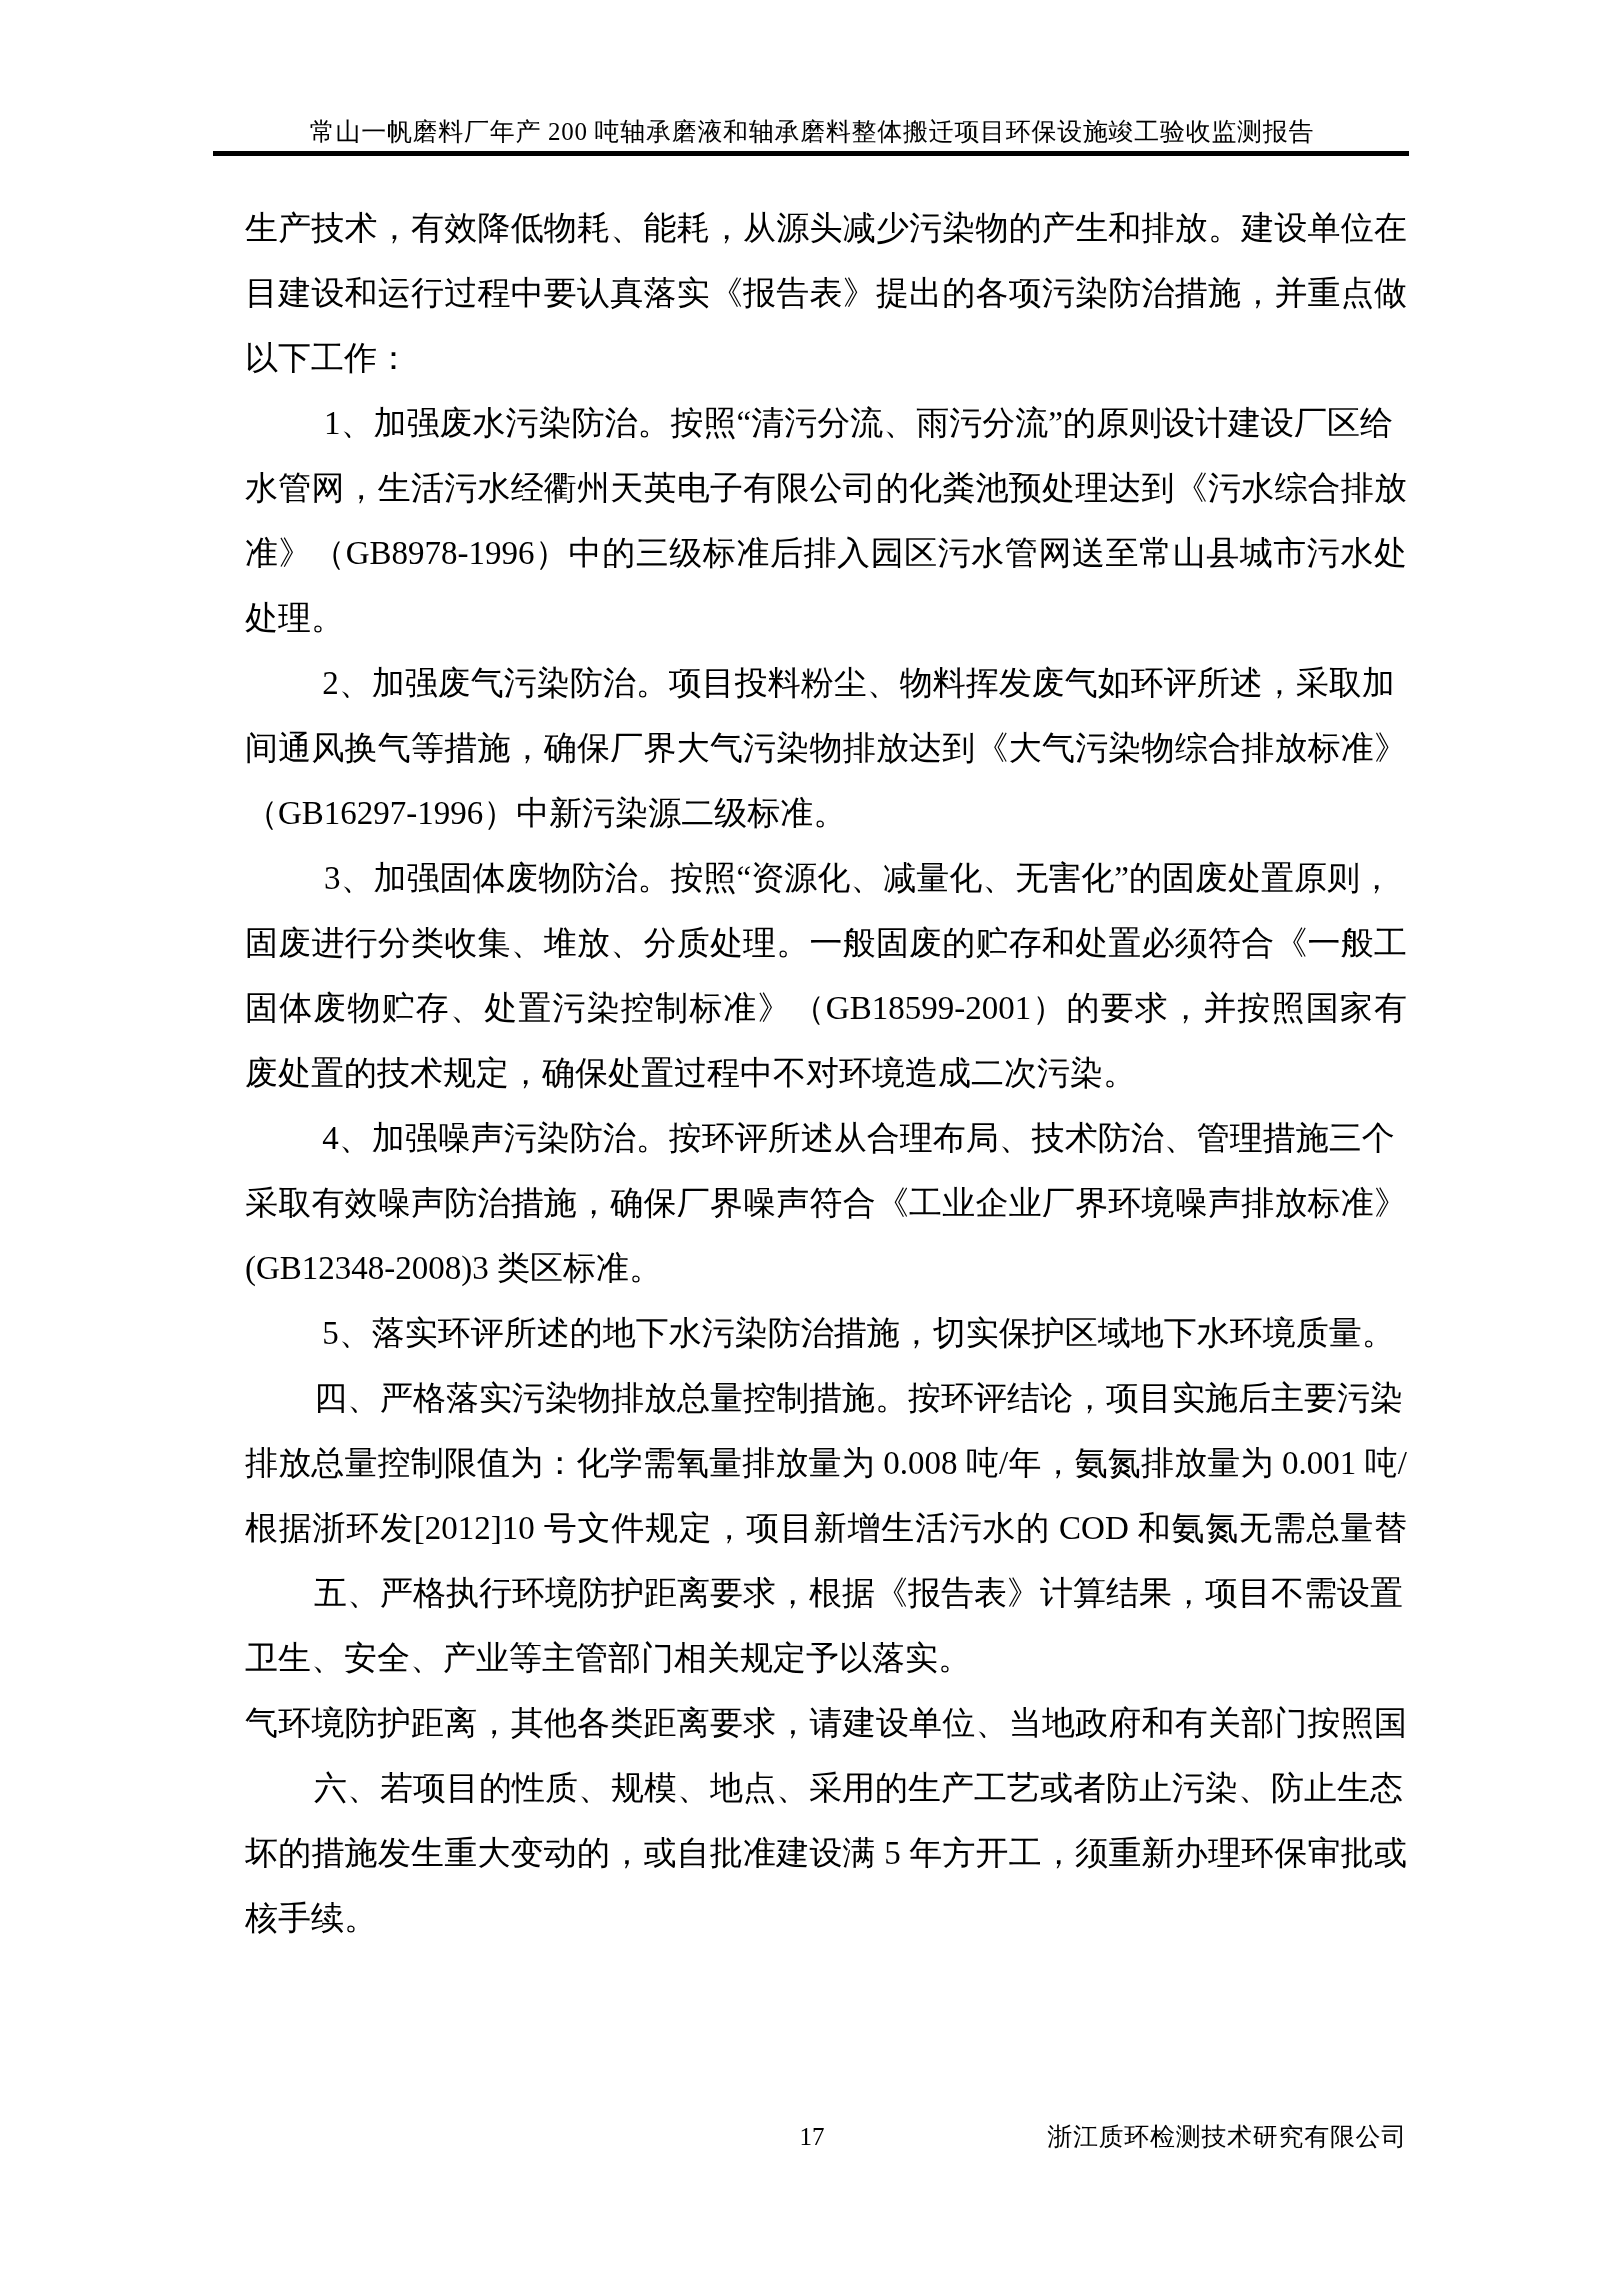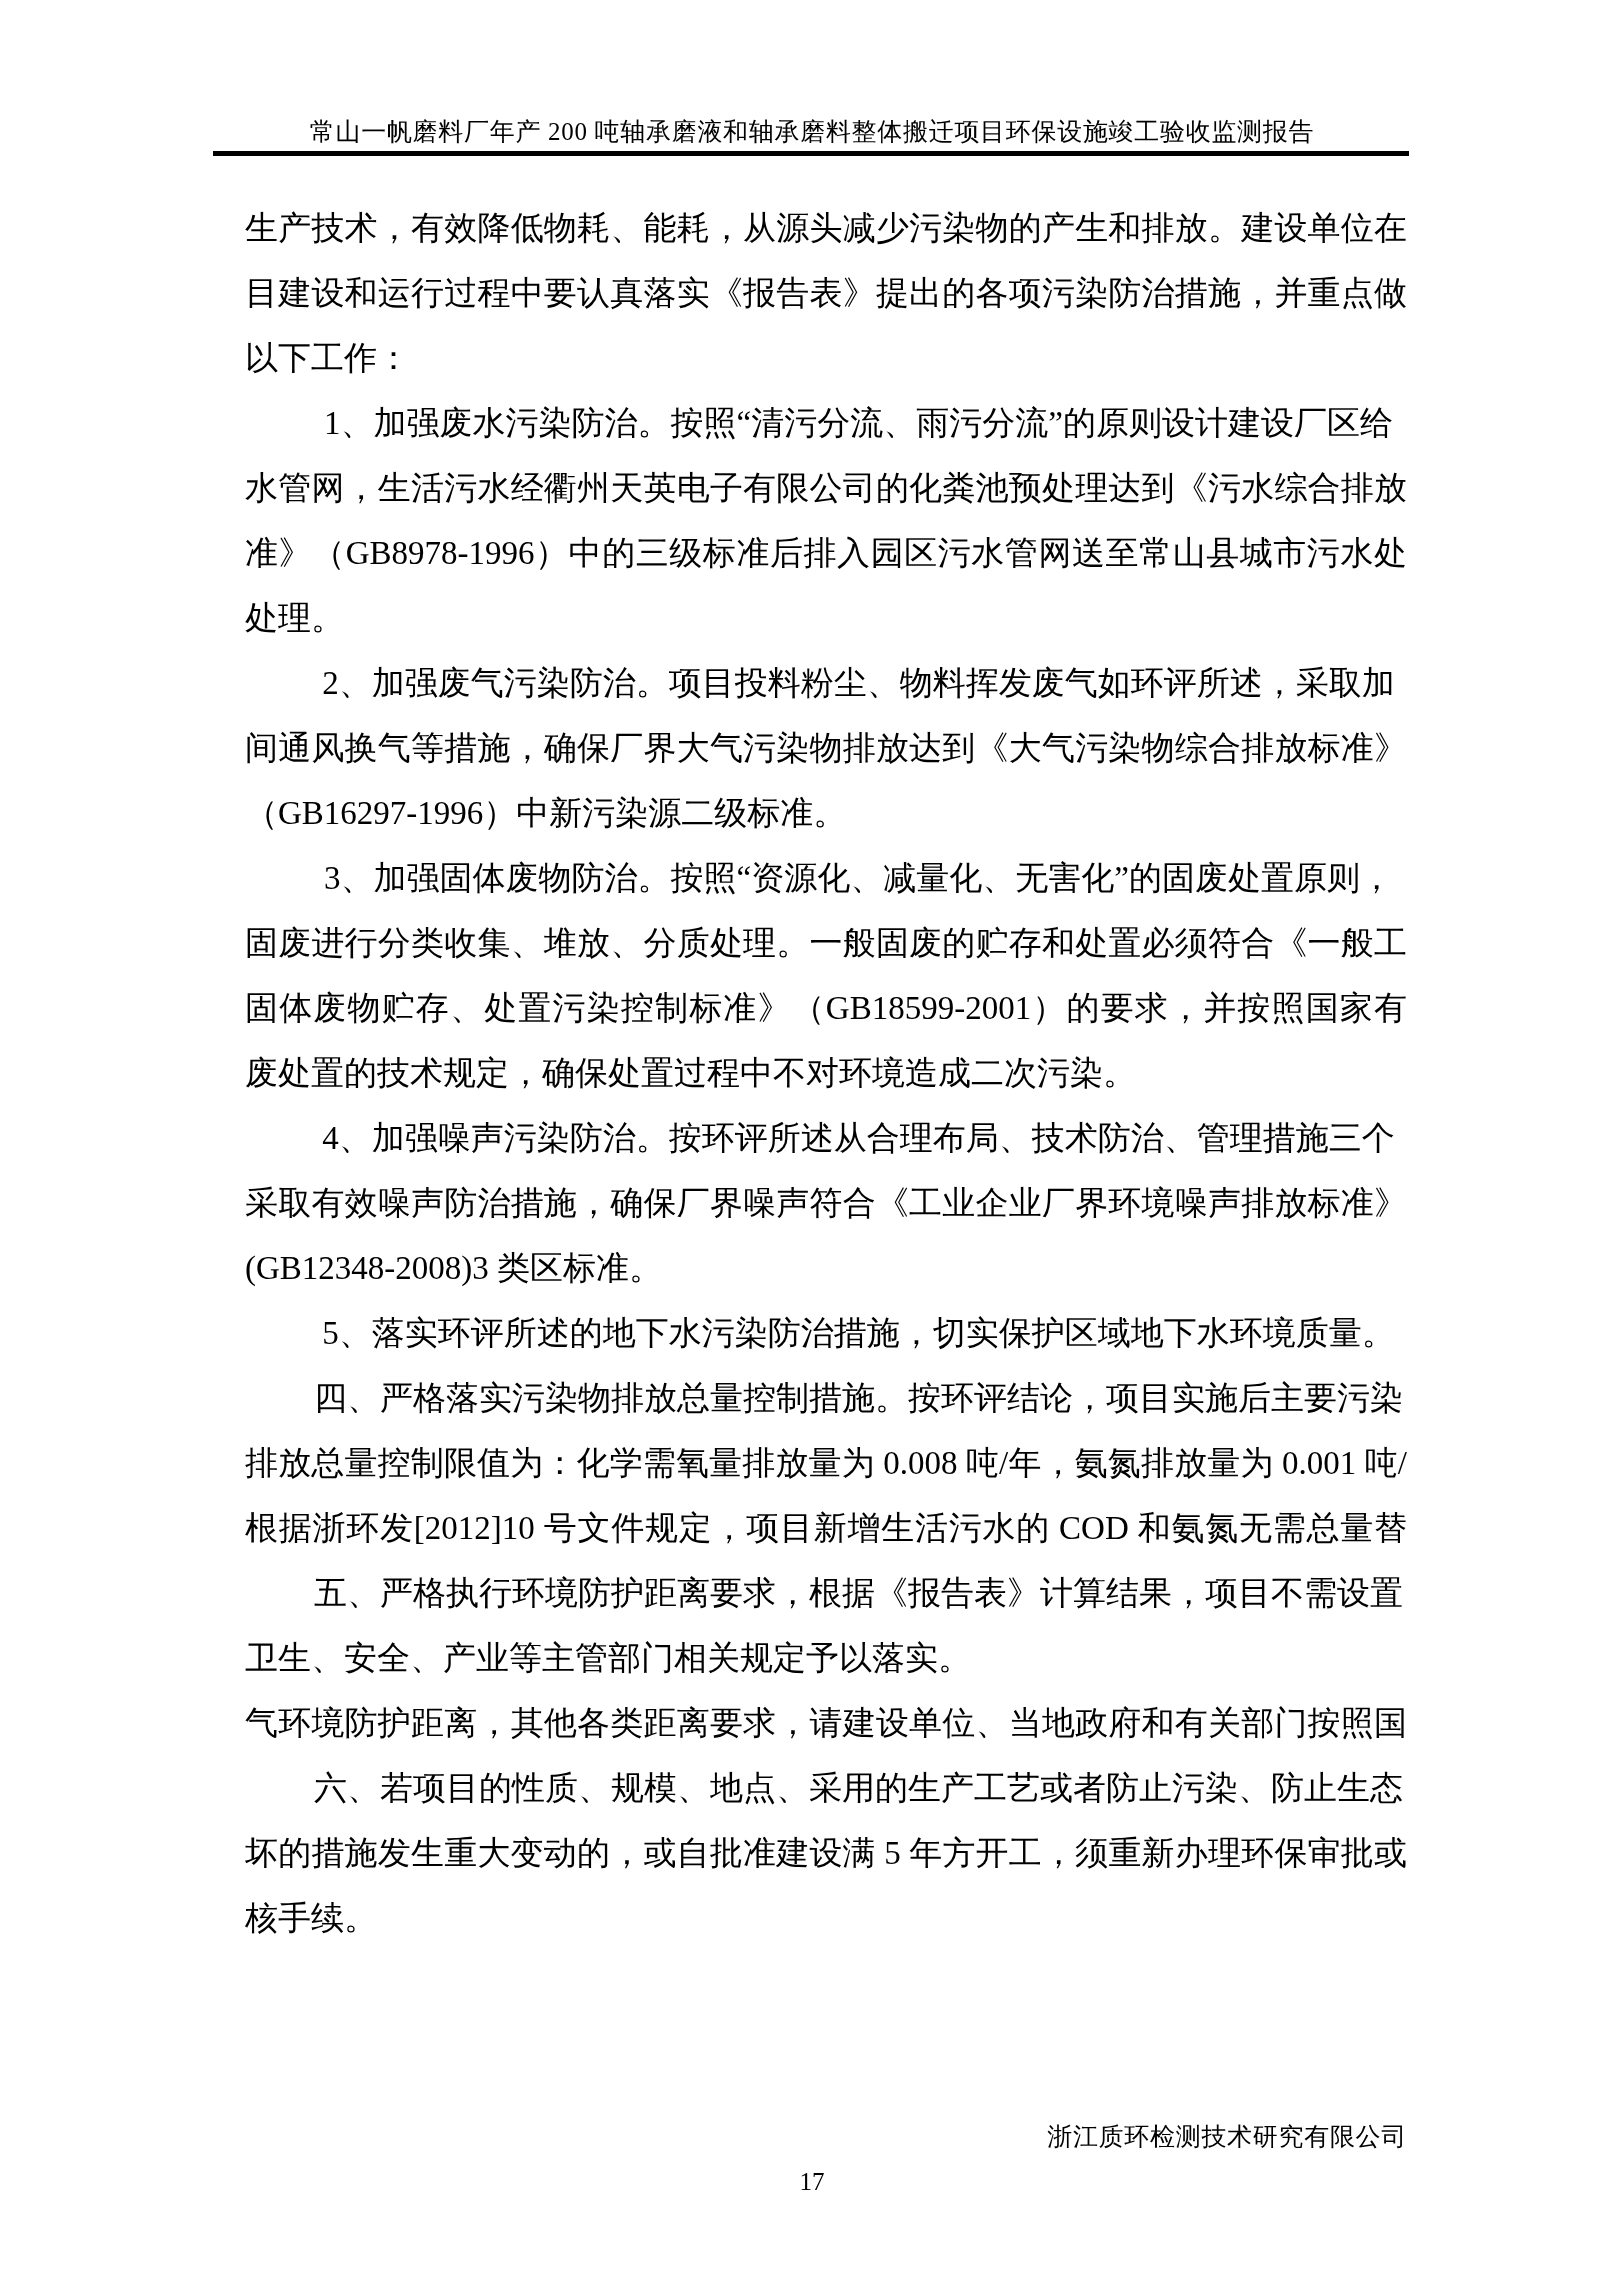--- a/index.html
+++ b/index.html
@@ -60,21 +60,20 @@
     width: 1190px;
     height: 37px;
     line-height: 37px;
     font-size: 25px;
   }
   .footer .page-num {
     position: absolute;
     left: 0;
     width: 100%;
     text-align: center;
-    margin-top: 45px;
   }
   .footer .company {
     position: absolute;
     right: 0;
     text-align: right;
     letter-spacing: 0.7px;
   }
 </style>
 </head>
 <body>

